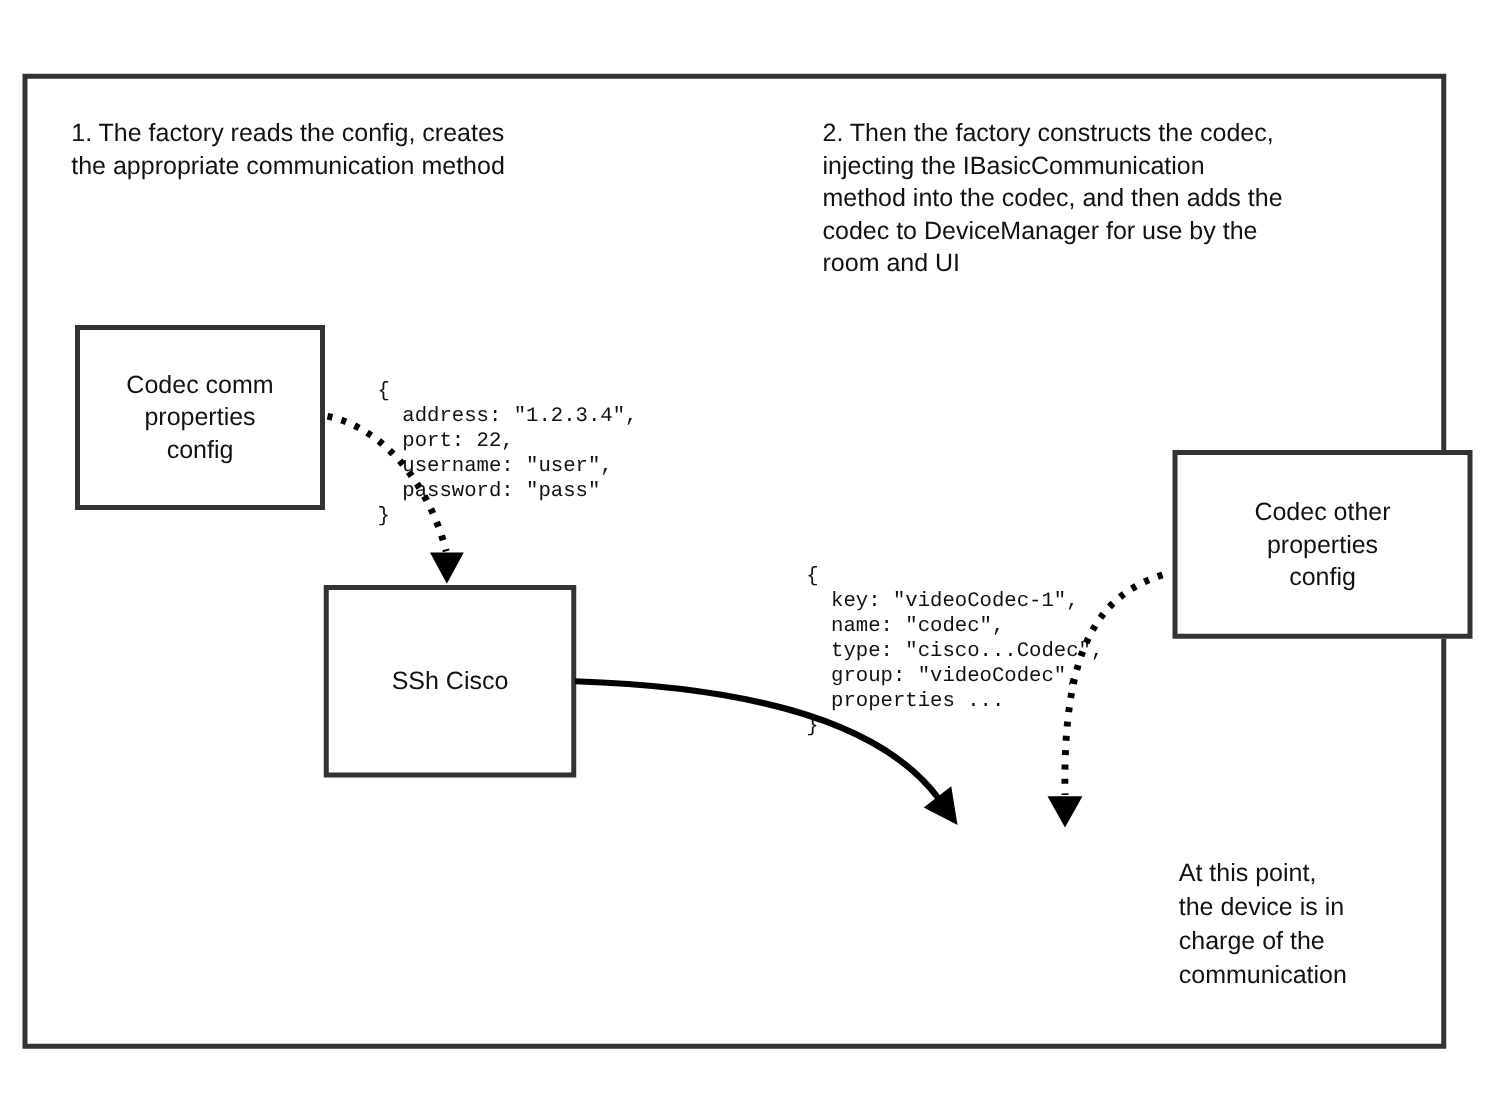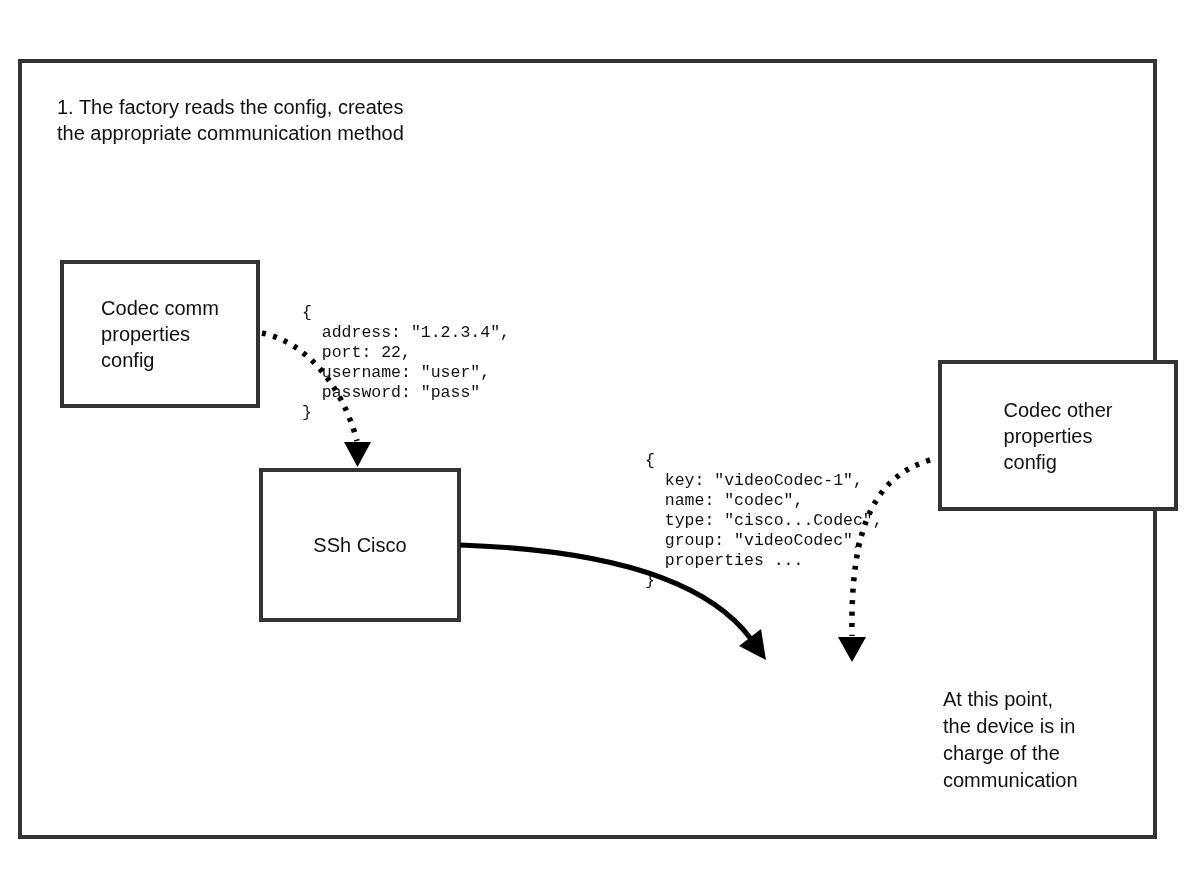--- a/index.html
+++ b/index.html
@@ -24,20 +24,21 @@
     background: #ffffff;
   }
   .node {
     position: absolute;
     border: 4px solid #333333;
     background: #ffffff;
     box-sizing: border-box;
     display: flex;
     align-items: center;
     justify-content: center;
+    text-align: center;
     font-size: 20px;
     line-height: 26px;
     white-space: pre-line;
     color: #111111;
   }
   .node-codec-comm-config { left: 60px;  top: 260px; width: 200px; height: 148px; }
   .node-ssh-client        { left: 259px; top: 468px; width: 202px; height: 154px; }
   .node-codec-other-config{ left: 938px; top: 360px; width: 240px; height: 151px; }
   .node-cisco-codec       { left: 708px; top: 663px; width: 204px; height: 151px; }
   .note {
@@ -75,20 +76,25 @@
 </head>
 <body>
 
 <div class="stage">
 
   <div class="frame"></div>
 
   <div class="note note-step1">1. The factory reads the config, creates
 the appropriate communication method</div>
 
+  <div class="note note-step2">2. Then the factory constructs the codec,
+injecting the IBasicCommunication
+method into the codec, and then adds the
+codec to DeviceManager for use by the
+room and UI</div>
 
   <div class="note note-endpoint">At this point,
 the device is in
 charge of the
 communication</div>
 
   <pre class="code code-comm">{
   address: "1.2.3.4",
   port: 22,
   username: "user",

